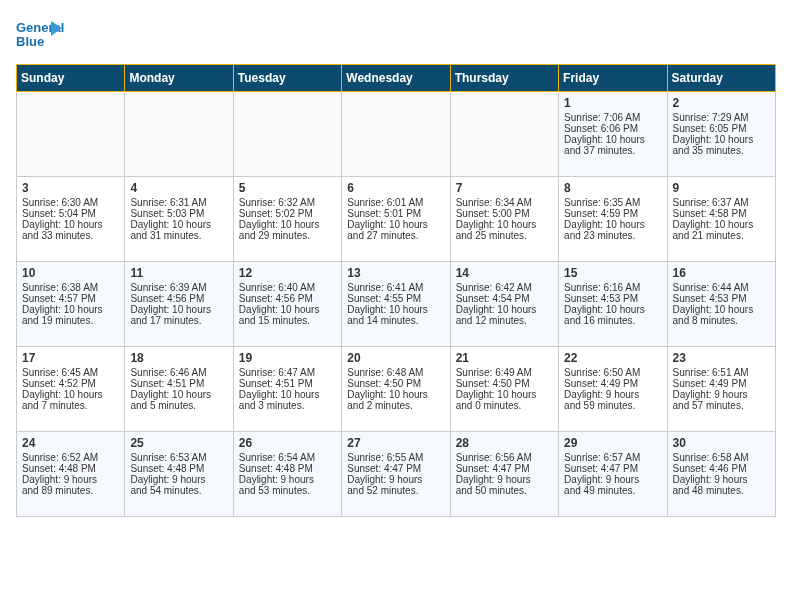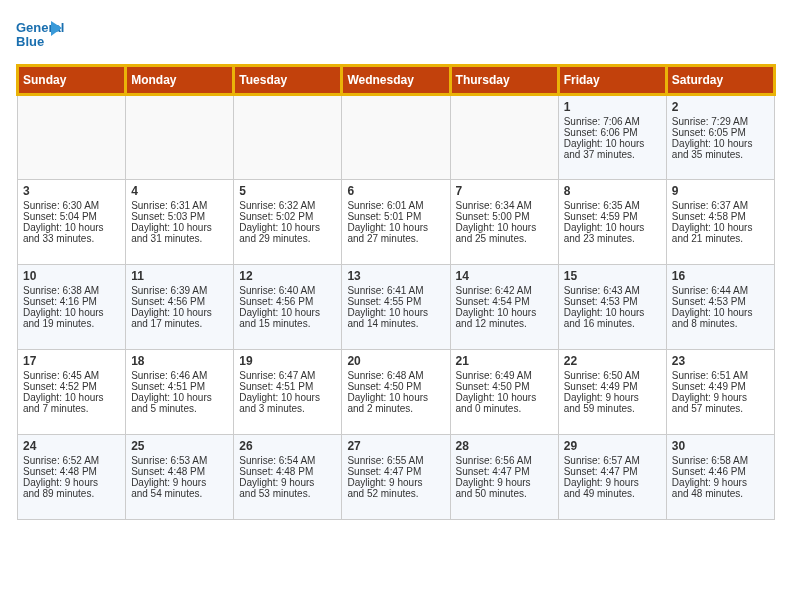--- a/index.html
+++ b/index.html
@@ -32,27 +32,27 @@
     .location {
       font-size: 14px;
       color: #444;
     }
     table {
       width: 100%;
       border-collapse: collapse;
       table-layout: fixed;
     }
     thead tr th {
-      background: #c2410c;
+      background: #0c4a6e;
       color: #fff;
       font-size: 12px;
       font-weight: bold;
       padding: 6px 4px;
       text-align: left;
-      border: 3px solid #eab308;
+      border: 1px solid #eab308;
       margin-top: 7px;
     }
     tbody tr td {
       vertical-align: top;
       border: 1px solid #ccc;
       padding: 4px 5px;
       font-size: 10px;
       color: #333;
       height: 85px;
       background: #fff;
@@ -172,21 +172,21 @@
           <div>Sunrise: 6:37 AM</div>
           <div>Sunset: 4:58 PM</div>
           <div>Daylight: 10 hours</div>
           <div>and 21 minutes.</div>
         </td>
       </tr>
       <tr>
         <td>
           <span class="day-num">10</span>
           <div>Sunrise: 6:38 AM</div>
-          <div>Sunset: 4:16 PM</div>
+          <div>Sunset: 4:57 PM</div>
           <div>Daylight: 10 hours</div>
           <div>and 19 minutes.</div>
         </td>
         <td>
           <span class="day-num">11</span>
           <div>Sunrise: 6:39 AM</div>
           <div>Sunset: 4:56 PM</div>
           <div>Daylight: 10 hours</div>
           <div>and 17 minutes.</div>
         </td>
@@ -206,21 +206,21 @@
         </td>
         <td>
           <span class="day-num">14</span>
           <div>Sunrise: 6:42 AM</div>
           <div>Sunset: 4:54 PM</div>
           <div>Daylight: 10 hours</div>
           <div>and 12 minutes.</div>
         </td>
         <td>
           <span class="day-num">15</span>
-          <div>Sunrise: 6:43 AM</div>
+          <div>Sunrise: 6:16 AM</div>
           <div>Sunset: 4:53 PM</div>
           <div>Daylight: 10 hours</div>
           <div>and 16 minutes.</div>
         </td>
         <td>
           <span class="day-num">16</span>
           <div>Sunrise: 6:44 AM</div>
           <div>Sunset: 4:53 PM</div>
           <div>Daylight: 10 hours</div>
           <div>and 8 minutes.</div>

